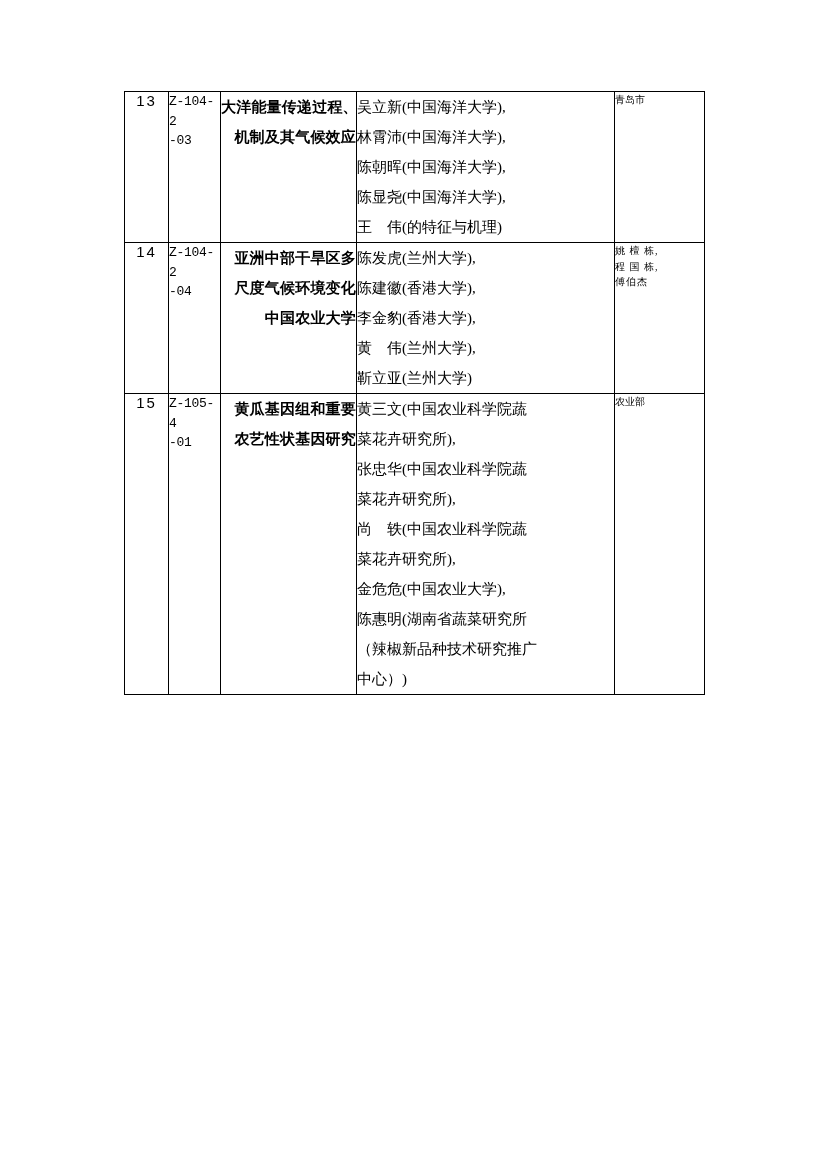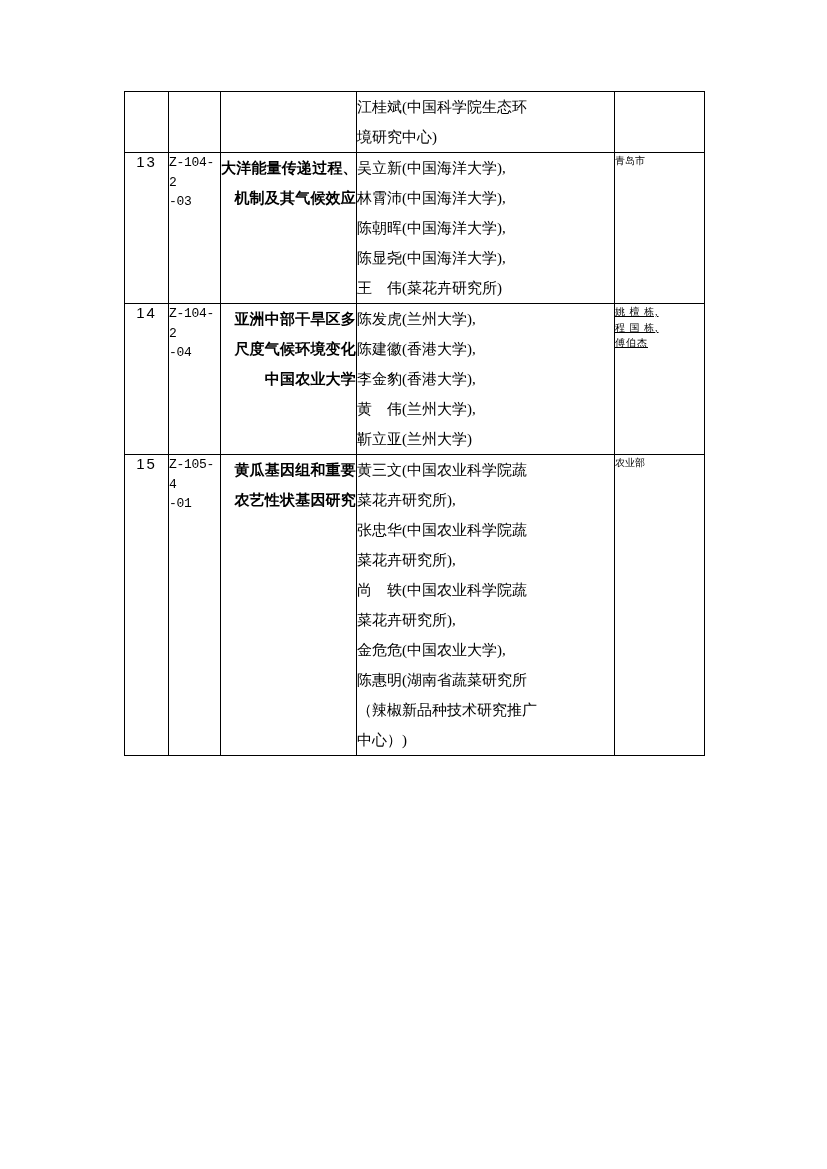--- a/index.html
+++ b/index.html
@@ -70,21 +70,20 @@
     padding: 8px 4px 8px 6px;
   }
   .cell-org {
     font-size: 10px;
     line-height: 1.5;
     padding: 8px 4px 8px 6px;
   }
   .cell-org.spaced {
     line-height: 1.55;
     letter-spacing: 1px;
-    text-decoration: underline;
   }
   .people-line {
     white-space: pre;
   }
   .title-line {
     white-space: pre;
     text-align: right;
   }
   .blank-cell {
     height: 100%;
@@ -97,55 +96,37 @@
   <table class="award-table">
     <colgroup>
       <col class="col-no">
       <col class="col-code">
       <col class="col-title">
       <col class="col-people">
       <col class="col-org">
     </colgroup>
     <tbody>
 
-      <tr>
-        <td class="cell-no">
-          <div class="blank-cell"></div>
-        </td>
-        <td class="cell-code">
-          <div class="blank-cell"></div>
-        </td>
-        <td class="cell-title">
-          <div class="blank-cell"></div>
-        </td>
-        <td class="cell-people">
-          <div class="people-line">江桂斌(中国科学院生态环</div>
-          <div class="people-line">境研究中心)</div>
-        </td>
-        <td class="cell-org">
-          <div class="blank-cell"></div>
-        </td>
-      </tr>
 
       <tr>
         <td class="cell-no">13</td>
         <td class="cell-code">
           <div>Z-104-2</div>
           <div>-03</div>
         </td>
         <td class="cell-title">
           <div class="title-line">大洋能量传递过程、</div>
           <div class="title-line">机制及其气候效应</div>
         </td>
         <td class="cell-people">
           <div class="people-line">吴立新(中国海洋大学),</div>
           <div class="people-line">林霄沛(中国海洋大学),</div>
           <div class="people-line">陈朝晖(中国海洋大学),</div>
           <div class="people-line">陈显尧(中国海洋大学),</div>
-          <div class="people-line">王　伟(菜花卉研究所)</div>
+          <div class="people-line">王　伟(的特征与机理)</div>
         </td>
         <td class="cell-org">
           <div>青岛市</div>
         </td>
       </tr>
 
       <tr>
         <td class="cell-no">14</td>
         <td class="cell-code">
           <div>Z-104-2</div>

